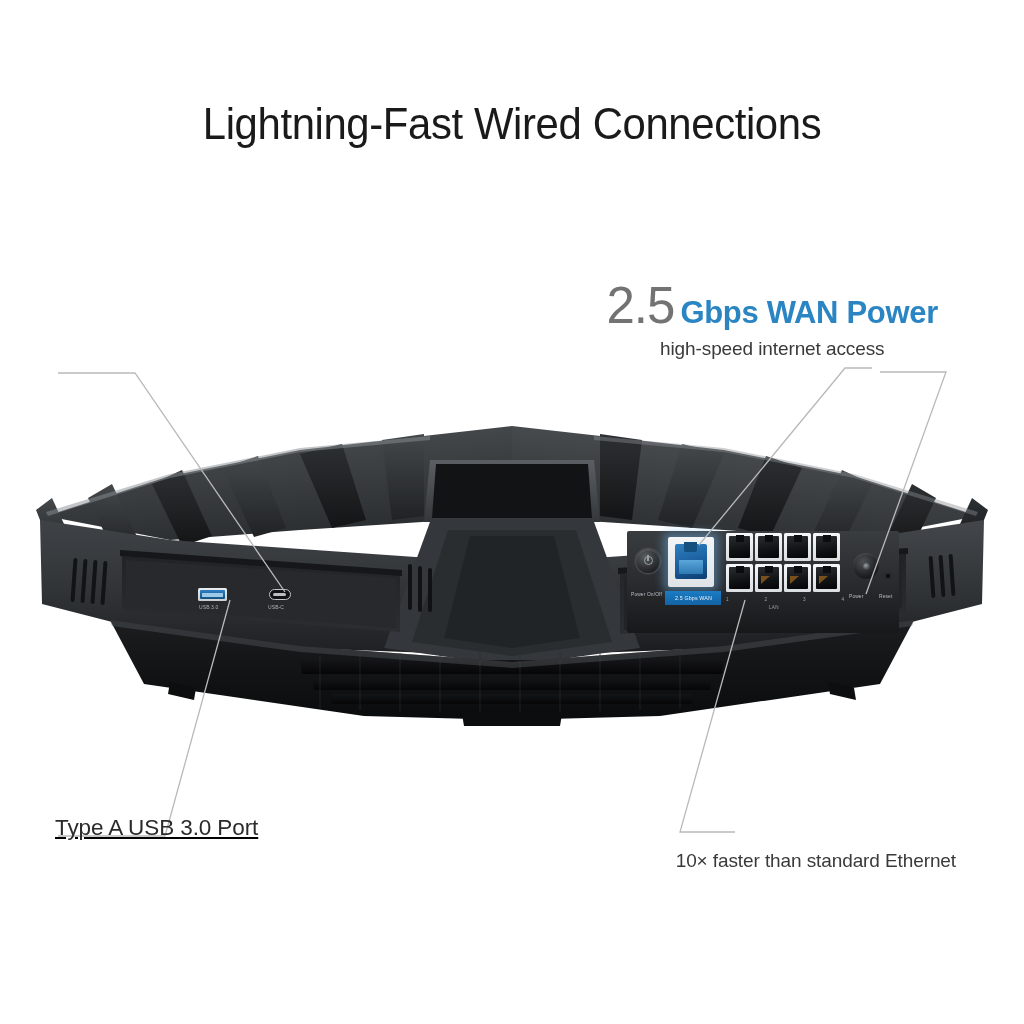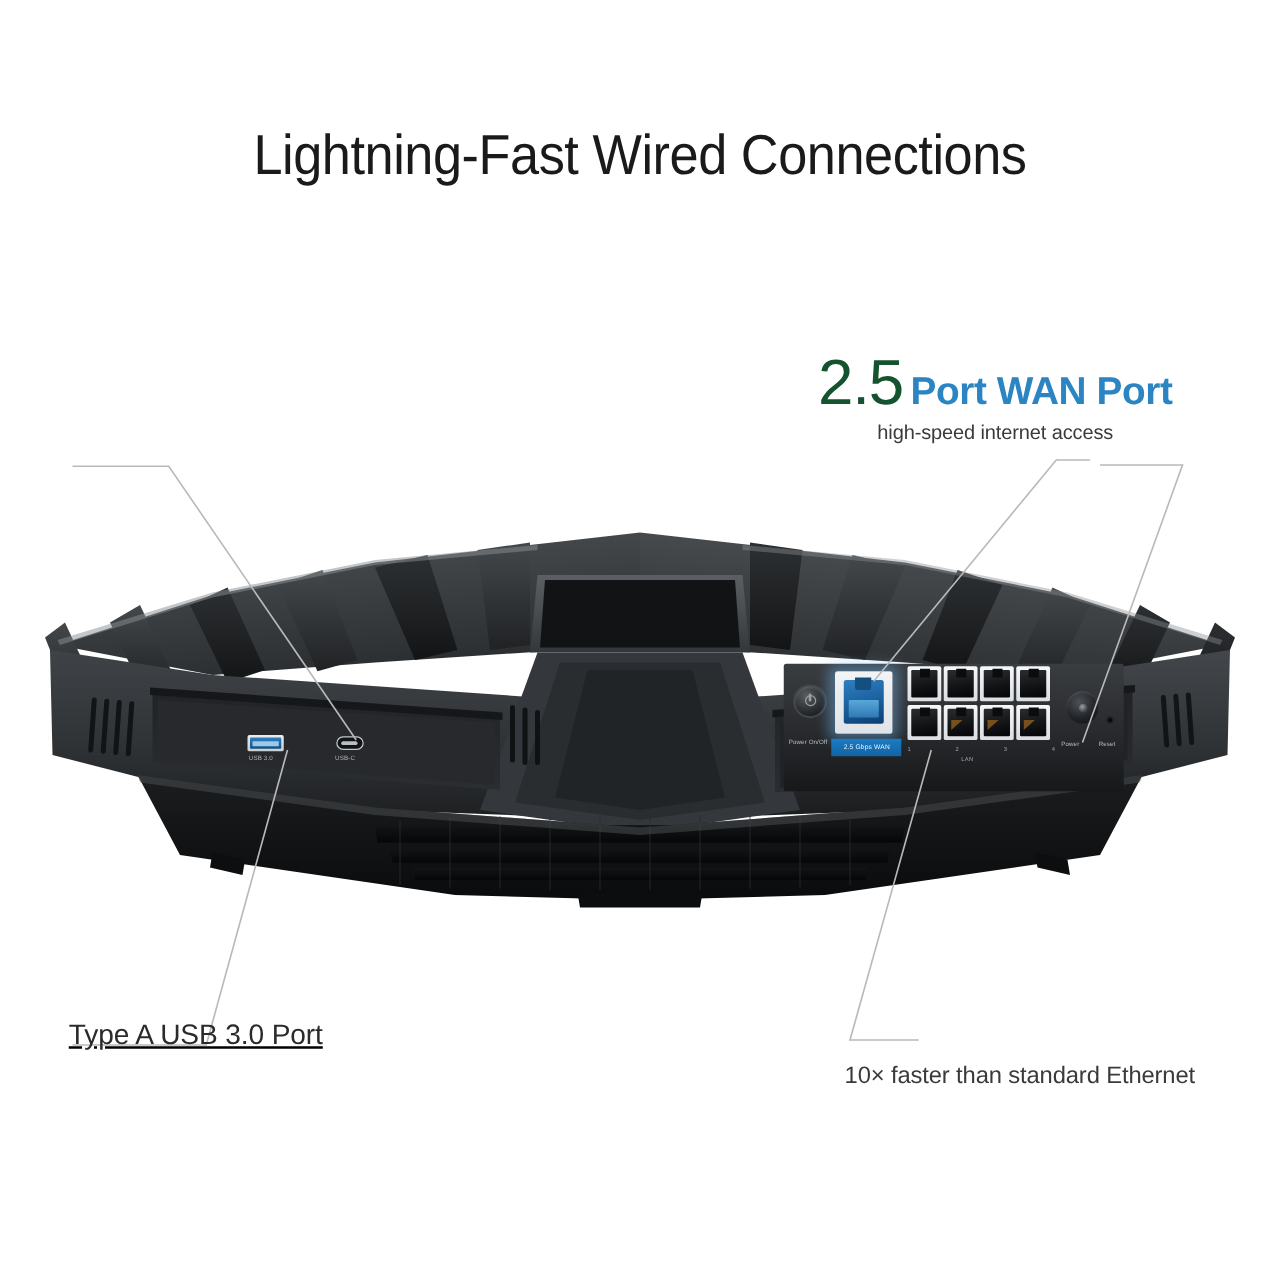--- a/index.html
+++ b/index.html
@@ -49,35 +49,35 @@
   #callout-eth { top: 845px; left: 1024px; transform: translateX(-100%); }
   #callout-eth-inner { text-align: center; padding-right: 68px; }
   #callout-eth .sub { margin-top: 5px; }
 
   #callout-wan { top: 280px; left: 1024px; transform: translateX(-100%); }
   #callout-wan-inner { text-align: center; padding-right: 86px; }
   .wan-line1 { line-height: 1; }
   .wan-num {
     font-size: 51px;
     font-weight: 400;
-    color: #14532d;
+    color: #737373;
     letter-spacing: -1px;
     vertical-align: baseline;
   }
   .wan-unit {
     font-size: 31px;
     font-weight: 700;
     color: #2b85c2;
     letter-spacing: -0.3px;
     vertical-align: baseline;
     margin-left: 6px;
   }
   .wan-sub {
     display: block;
-    font-size: 16px;
+    font-size: 19px;
     color: #3a3a3a;
     margin-top: 7px;
     letter-spacing: -0.1px;
   }
 
   
   #leaders { position: absolute; inset: 0; pointer-events: none; }
 
   
   #router {
@@ -475,21 +475,21 @@
   </svg>
 
 
   <div class="callout" id="callout-typea">
     <div class="main">Type A USB 3.0 Port</div>
   </div>
 
   <div class="callout" id="callout-wan">
     <div id="callout-wan-inner">
       <div class="wan-line1">
-        <span class="wan-num">2.5</span><span class="wan-unit">Port WAN Port</span>
+        <span class="wan-num">2.5</span><span class="wan-unit">Gbps WAN Power</span>
       </div>
       <span class="wan-sub">high-speed internet access</span>
     </div>
   </div>
 
   <div class="callout" id="callout-eth">
     <div id="callout-eth-inner">
       <div class="sub">10× faster than standard Ethernet</div>
     </div>
   </div>

